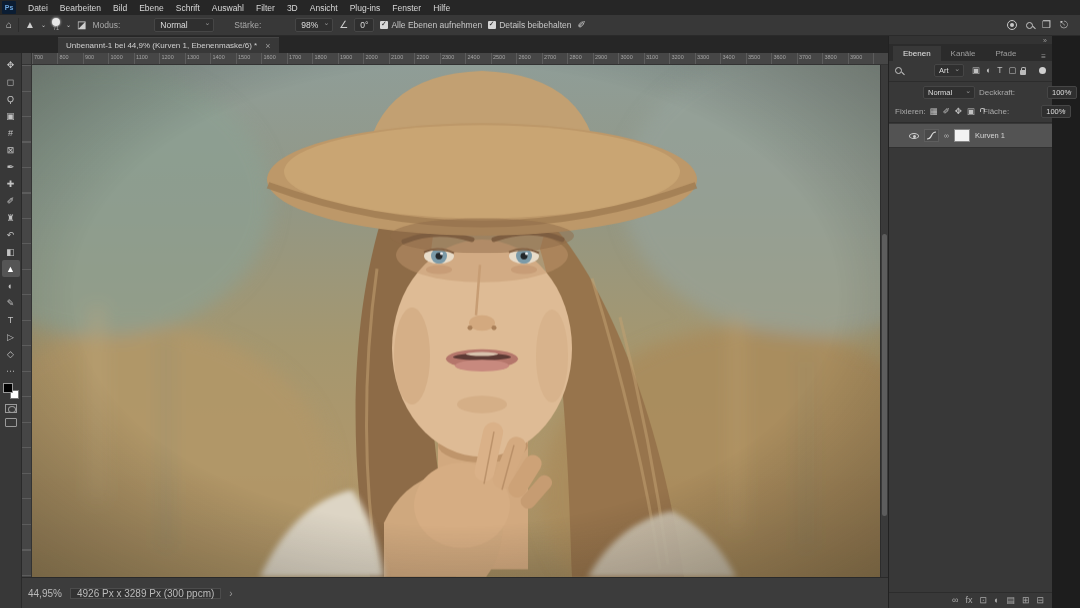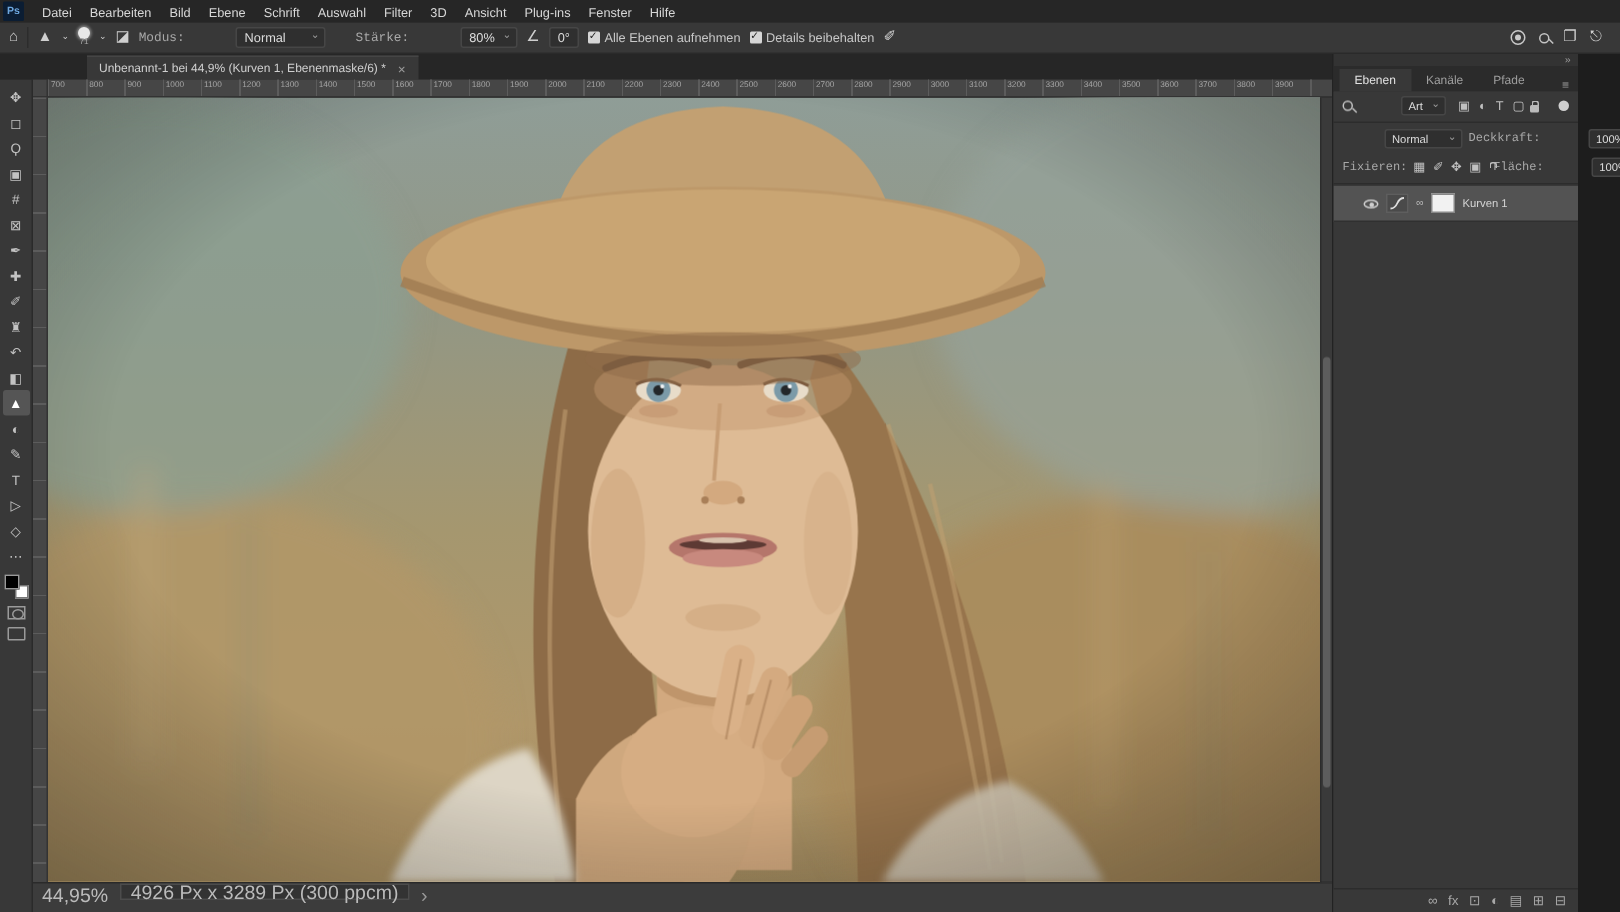--- a/index.html
+++ b/index.html
@@ -72,22 +72,22 @@
   .h-ruler span { position:absolute; top:1px; font-size:5.5px; color:#a5a5a5; }
   .canvas-row { flex:1; display:flex; min-height:0; }
   .v-ruler { width:10px; background:#464646; border-right:1px solid #333;
              background-image:repeating-linear-gradient(180deg,#5c5c5c 0 1px,transparent 1px 25.5px); flex:0 0 auto; }
   .canvas { flex:1; position:relative; background:#282828; overflow:hidden; }
   .canvas svg { position:absolute; inset:0; width:100%; height:100%; }
   .v-scroll { width:8px; background:#3a3a3a; border-left:1px solid #2c2c2c; position:relative; flex:0 0 auto; }
   .v-scroll .thumb { position:absolute; left:1px; right:1px; top:33%; height:55%; background:#5d5d5d; border-radius:3px; }
 
   
-  .statusbar { height:20px; background:#3c3c3c; border-top:1px solid #2a2a2a; display:flex; align-items:flex-start;
-               gap:8px; font-size:13px; color:#bbb; padding:0 6px; flex:0 0 auto; }
+  .statusbar { height:31px; background:#3c3c3c; border-top:1px solid #2a2a2a; display:flex; align-items:center;
+               gap:8px; font-size:10px; color:#bbb; padding:0 6px; flex:0 0 auto; }
   .statusbar .zoom-field { min-width:34px; }
   .statusbar .info-field { background:#333; border:1px solid #4c4c4c; padding:0 6px; height:11px;
                            display:flex; align-items:center; }
   .statusbar .chev { color:#999; }
 
   
   .right-col { width:164px; background:#333333; border-left:1px solid #222; display:flex;
                flex-direction:column; font-size:8px; min-height:0; }
   .panel-collapse { height:8px; display:flex; justify-content:flex-end; padding:1px 5px 0 0; color:#9a9a9a; font-size:7px; }
   .panel-tabs { height:17px; display:flex; align-items:flex-end; background:#2b2b2b; padding-left:4px; flex:0 0 auto; }
@@ -96,21 +96,21 @@
   .panel-tab-menu { margin-left:auto; padding-right:6px; color:#9a9a9a; font-size:8px; }
   .panel-body { background:#383838; flex:1; display:flex; flex-direction:column; min-height:0; }
   .prow { display:flex; align-items:center; gap:4px; padding:3px 6px; color:#bdbdbd; flex:0 0 auto; }
   .prow .dd { font-size:7.5px; padding:1px 12px 1px 4px; min-width:52px; }
   .prow .dd.tiny { min-width:30px; }
   .picon { font-size:8.5px; color:#c0c0c0; line-height:1; }
   .toggle-dot { width:7px; height:7px; border-radius:50%; background:#d0d0d0; margin-left:auto; }
   .icon-lock { width:6px; height:5px; background:#bbb; border-radius:1px; position:relative; margin-top:3px; }
   .icon-lock:before { content:""; position:absolute; top:-3px; left:1px; width:3px; height:3px;
                       border:1px solid #bbb; border-bottom:none; border-radius:2px 2px 0 0; }
-  .lbl { color:#a9a9a9;font-family:Liberation Mono, monospace; }
+  .lbl { color:#a9a9a9; }
   .divider { height:1px; background:#2c2c2c; margin:1px 0; }
 
   .layers-list { flex:1; overflow:hidden; }
   .layer-row { display:flex; align-items:center; gap:5px; height:24px; padding:0 20px; border-bottom:1px solid #303030; }
   .layer-row.selected { background:#535353; }
   .icon-eye { width:10px; height:6px; border:1px solid #cfcfcf; border-radius:50%; position:relative; flex:0 0 auto; }
   .icon-eye:after { content:""; position:absolute; left:3px; top:1px; width:3px; height:3px; border-radius:50%; background:#cfcfcf; }
   .adj-thumb { width:15px; height:13px; background:#4a4a4a; border:1px solid #5e5e5e; display:flex;
                align-items:center; justify-content:center; flex:0 0 auto; }
   .link-glyph { font-size:7px; color:#bbb; }
@@ -145,21 +145,21 @@
     <span class="glyph" style="font-size:6px">⌄</span>
     <span class="brush-preset">
       <span class="brush-dot"></span>
       <span class="brush-num">71</span>
     </span>
     <span class="glyph" style="font-size:6px">⌄</span>
     <span class="glyph">◪</span>
     <span class="lbl">Modus:</span>
     <span class="dd">Normal</span>
     <span class="lbl" style="margin-left:14px">Stärke:</span>
-    <span class="dd small">80%</span>
+    <span class="dd small">98%</span>
     <span class="glyph">∠</span>
     <span class="field">0°</span>
     <span class="chk">
       <span class="box"></span>
       <span>Alle Ebenen aufnehmen</span>
     </span>
     <span class="chk">
       <span class="box"></span>
       <span>Details beibehalten</span>
     </span>

